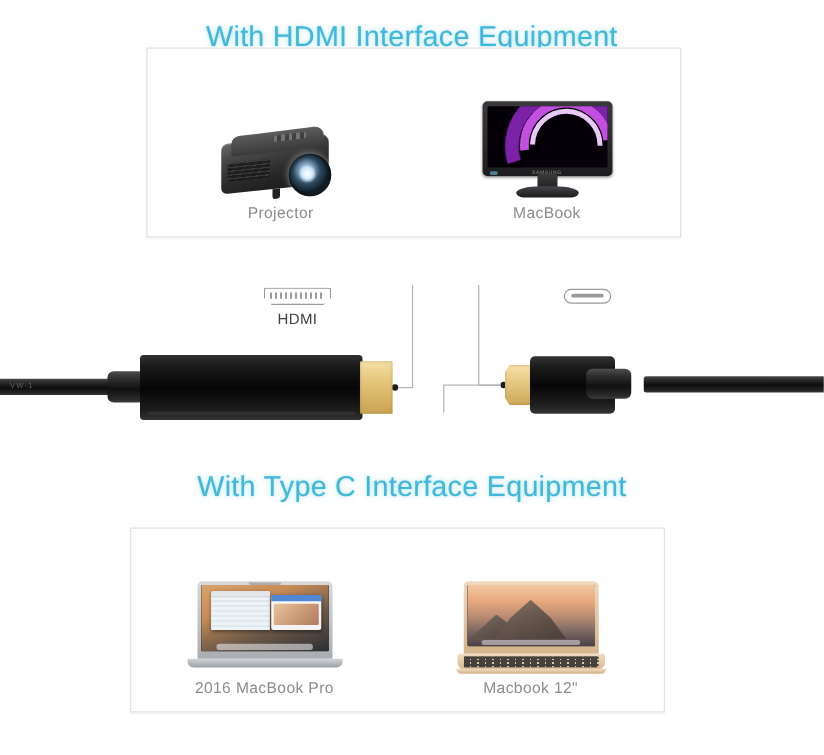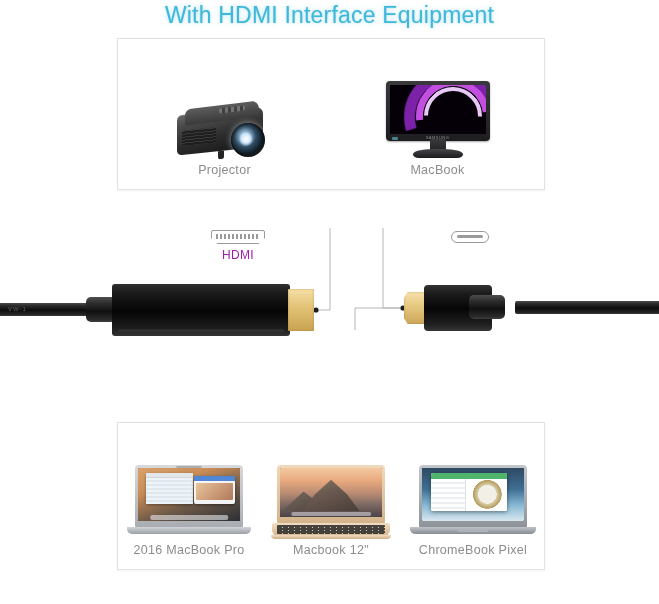--- a/index.html
+++ b/index.html
@@ -16,32 +16,32 @@
     position: absolute;
     width: 100%;
     text-align: center;
     font-size: 23px;
     font-weight: 400;
     letter-spacing: .2px;
     color: #3fb8da;
     text-shadow: 0 0 2px rgba(110,200,225,.55), 0 0 6px rgba(150,215,235,.45);
     white-space: nowrap;
   }
-  #title-hdmi  { top: 2px;   left: 0; }
+  #title-hdmi  { top: 16px;   left: 0; }
   #title-typec { top: 376px; left: 0; }
 
   
   .panel {
     position: absolute;
     background: #fff;
     border: 1px solid #e2e2e2;
     box-shadow: 0 1px 2px rgba(0,0,0,.05);
   }
   #panel-hdmi  { left: 117px; top: 38px;  width: 428px; height: 152px; }
-  #panel-typec { left: 117px; top: 422px; width: 428px; height: 148px; }
+  #panel-typec { left: 104px; top: 422px; width: 428px; height: 148px; }
 
   .devices { display: flex; width: 100%; height: 100%; align-items: flex-end; }
   .device  { flex: 1; display: flex; flex-direction: column; align-items: center; justify-content: flex-end; height: 100%; padding-bottom: 12px; }
   .device-art { position: relative; width: 100%; flex: 1; display: flex; align-items: flex-end; justify-content: center; padding-bottom: 4px; }
   .device-label { font-size: 12.5px; color: #8c8c8c; letter-spacing: .3px; white-space: nowrap; }
 
   
   .projector { position: relative; width: 100px; height: 58px; }
   .proj-body {
     position: absolute; left: 2px; top: 10px; width: 86px; height: 40px;
@@ -221,21 +221,21 @@
   .cb-bar { height: 14%; background: #51b46d; }
   .cb-body { display: flex; height: 86%; }
   .cb-list { width: 46%; background: repeating-linear-gradient(180deg,#ffffff 0 3px,#eceff1 3px 5px); border-right: 1px solid #e0e3e5; }
   .cb-card { flex: 1; background: radial-gradient(circle at 52% 48%, #f2efe6 0 34%, #d9cfa8 35%, #b59b5e 52%, #ffffff 54%); }
   .cb-trackpad { position: absolute; left: 50%; transform: translateX(-50%); top: 64px; width: 30px; height: 3px; background: #adb3b9; border-radius: 2px; }
 
   
   .port-block { position: absolute; text-align: center; }
   #port-hdmi  { left: 168px; top: 230px; width: 140px; }
   #port-typec { left: 400px; top: 230px; width: 140px; }
-  .port-label { font-size: 12px; color: #a21caf; margin-top: 4px; letter-spacing: .3px; }
+  .port-label { font-size: 12px; color: #404040; margin-top: 4px; letter-spacing: .3px; }
 
   .hdmi-glyph {
     position: relative; width: 54px; height: 14px; margin: 0 auto;
     border: 1.6px solid #9a9a9a; border-radius: 2px 2px 5px 5px;
     background: #fff;
     clip-path: polygon(0 0, 100% 0, 100% 58%, 88% 100%, 12% 100%, 0 58%);
   }
   .hdmi-pins {
     position: absolute; left: 4px; top: 3px; right: 4px; height: 5px;
     background: repeating-linear-gradient(90deg,#9a9a9a 0 2px, transparent 2px 4px);
@@ -376,20 +376,21 @@
   <div class="cable-mark">VW-1</div>
   <div class="strain" id="strain-left"></div>
   <div class="hdmi-shell"></div>
   <div class="hdmi-gold"></div>
 
   <div class="typec-gold"></div>
   <div class="typec-shell"></div>
   <div class="strain" id="strain-right"></div>
   <div class="cable-wire" id="wire-right"></div>
 
+  <div class="section-title" id="title-typec">With Type C Interface Equipment</div>
 
   <div class="panel" id="panel-typec">
     <div class="devices">
 
       <div class="device">
         <div class="device-art">
           <div class="laptop">
             <div class="lid silver">
               <div class="lscreen">
                 <div class="mbp-wall"></div>
@@ -425,38 +426,17 @@
             </div>
             <div class="kbd" style="top:58px;">
                 <div class="keys"></div>
               </div>
             <div class="base gold" style="top:70px;height:4px;"></div>
           </div>
         </div>
         <div class="device-label">Macbook 12"</div>
       </div>
 
-      <div class="device">
-        <div class="device-art">
-          <div class="laptop">
-            <div class="lid gray">
-              <div class="lscreen">
-                <div class="cb-wall"></div>
-                <div class="cb-win">
-                  <div class="cb-bar"></div>
-                  <div class="cb-body">
-                    <div class="cb-list"></div>
-                    <div class="cb-card"></div>
-                  </div>
-                </div>
-              </div>
-            </div>
-            <div class="base gray"></div>
-            <div class="cb-trackpad"></div>
-          </div>
-        </div>
-        <div class="device-label">ChromeBook Pixel</div>
-      </div>
 
     </div>
   </div>
 
 </div>
 
 </body></html>

